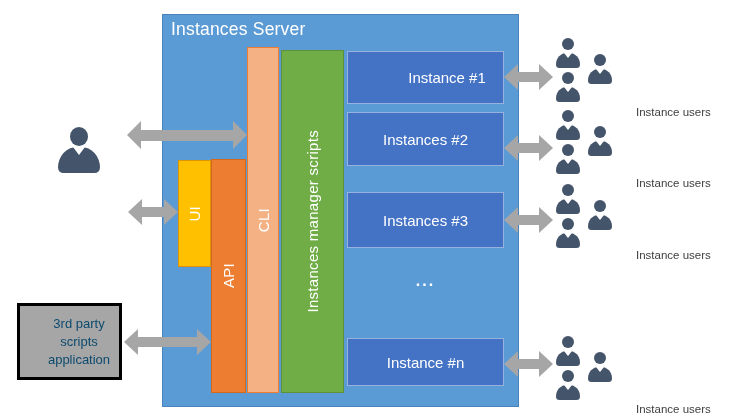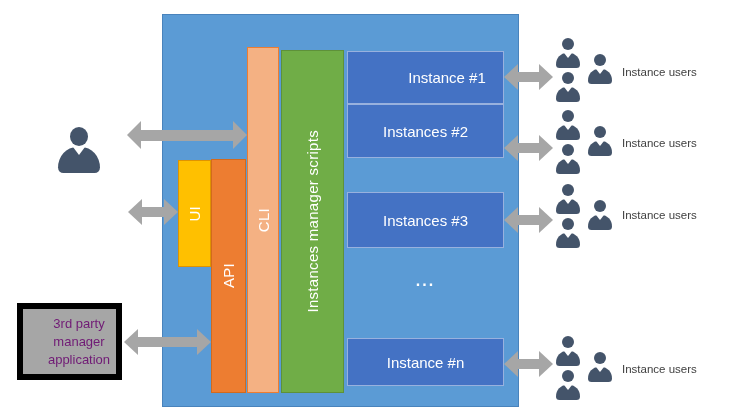--- a/index.html
+++ b/index.html
@@ -29,21 +29,21 @@
   .cli-bar{left:247px;top:47px;width:32px;height:346px;background:#F4B183;border:1.5px solid #ED7D31;}
   .scripts-bar{left:281px;top:50px;width:63px;height:343px;background:#70AD47;border:1px solid #5E9139;}
 
   
   .instance{
     left:347px;width:157px;background:#4472C4;border:1px solid rgba(255,255,255,0.45);
     box-sizing:border-box;display:flex;align-items:center;justify-content:center;
     color:#fff;font-size:15px;
   }
   .inst1{top:51px;height:53px;padding-left:43px;}
-  .inst2{top:104px;height:54px;}
+  .inst2{top:112px;height:54px;}
   .inst3{top:192px;height:56px;}
   .instn{top:338px;height:48px;}
   .ellipsis{
     left:347px;top:272px;width:157px;text-align:center;
     color:#fff;font-size:16px;font-weight:bold;letter-spacing:2px;
   }
 
   
   .arrow{height:26px;}
   .arrow .shaft{position:absolute;left:12px;right:12px;top:8px;bottom:8px;background:#A6A6A6;}
@@ -70,32 +70,33 @@
   .person.big .p-body::after{margin-left:-6px;border-left-width:6px;border-right-width:6px;border-top-width:8px;}
   .cluster{position:absolute;width:58px;height:66px;}
   .cluster .p1{left:0;top:0;}
   .cluster .p2{left:32px;top:16px;}
   .cluster .p3{left:0;top:34px;}
 
   
   .admin-label{left:25px;top:176px;width:120px;text-align:center;
     color:#404040;font-size:12.5px;line-height:15px;}
   .third-party{
-    left:17px;top:303px;width:105px;height:77px;background:#A6A6A6;border:6px solid #000000;
+    left:17px;top:303px;width:105px;height:77px;background:#A6A6A6;border:3px solid #000000;
     box-sizing:border-box;display:flex;flex-direction:column;align-items:center;justify-content:center;
-    color:#701a75;font-size:13px;line-height:18px;text-align:center;padding-left:19px;
-  }
-  .user-label{color:#404040;font-size:11.5px;left:622px;white-space:nowrap;}
+    color:#0c4a6e;font-size:13px;line-height:18px;text-align:center;padding-left:19px;
+  }
+  .user-label{color:#404040;font-size:11.5px;left:636px;white-space:nowrap;margin-top:40px;}
 </style>
 </head>
 <body>
 
 <div id="stage">
 
   <div class="abs server-box"></div>
+  <div class="abs server-title">Instances Server</div>
 
   <div class="abs bar ui-bar">
     <span class="vtext">UI</span>
   </div>
   <div class="abs bar api-bar">
     <span class="vtext">API</span>
   </div>
   <div class="abs bar cli-bar">
     <span class="vtext">CLI</span>
   </div>
@@ -119,21 +120,21 @@
 
   <div class="person big" style="left:58px;top:127px;">
     <span class="p-head"></span>
     <span class="p-body"></span>
   </div>
   <div class="abs admin-label">
   </div>
 
   <div class="abs third-party">
     <div>3rd party</div>
-    <div>manager</div>
+    <div>scripts</div>
     <div>application</div>
   </div>
 
   <div class="abs arrow lg" style="left:127px;top:121px;width:120px;">
     <span class="head-l"></span>
       <span class="shaft"></span>
       <span class="head-r"></span>
   </div>
   <div class="abs arrow" style="left:128px;top:199px;width:50px;">
     <span class="head-l"></span>

